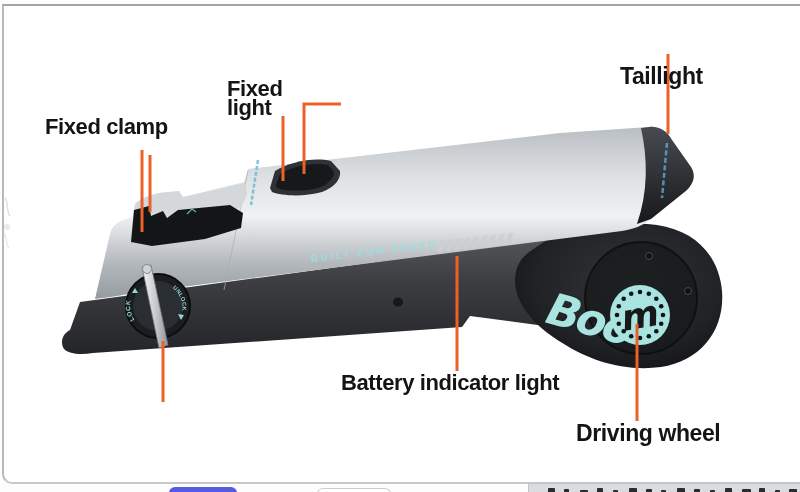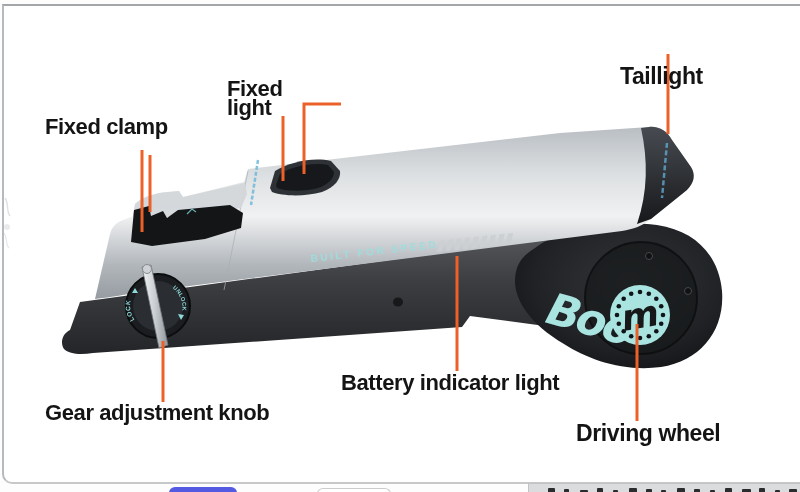--- a/index.html
+++ b/index.html
@@ -164,21 +164,20 @@
     </g>
   </svg>
 
   <div class="label big" style="left:620px;top:27px;margin-top:40px;">Taillight</div>
   <div class="label" style="left:227px;top:79px;">
     <div>Fixed</div>
     <div>light</div>
   </div>
   <div class="label" style="left:341px;top:373px;">Battery indicator light</div>
   <div class="label" style="left:45px;top:117px;">Fixed clamp</div>
-  <div class="label" style="left:45px;top:403px;">Gear adjustment knob</div>
   <div class="label big" style="left:576px;top:424px;">Driving wheel</div>
 
   <div id="btn-blue"></div>
   <div id="btn-outline"></div>
   <div id="bottom-panel">
       <div class="glyph" style="left: 19px; width: 7px; height: 5px;"></div>
       <div class="glyph" style="left: 35px; width: 5px; height: 4px;"></div>
       <div class="glyph" style="left: 51px; width: 8px; height: 3px;"></div>
       <div class="glyph" style="left: 68px; width: 6px; height: 5px;"></div>
       <div class="glyph" style="left: 84px; width: 5px; height: 3px;"></div>

